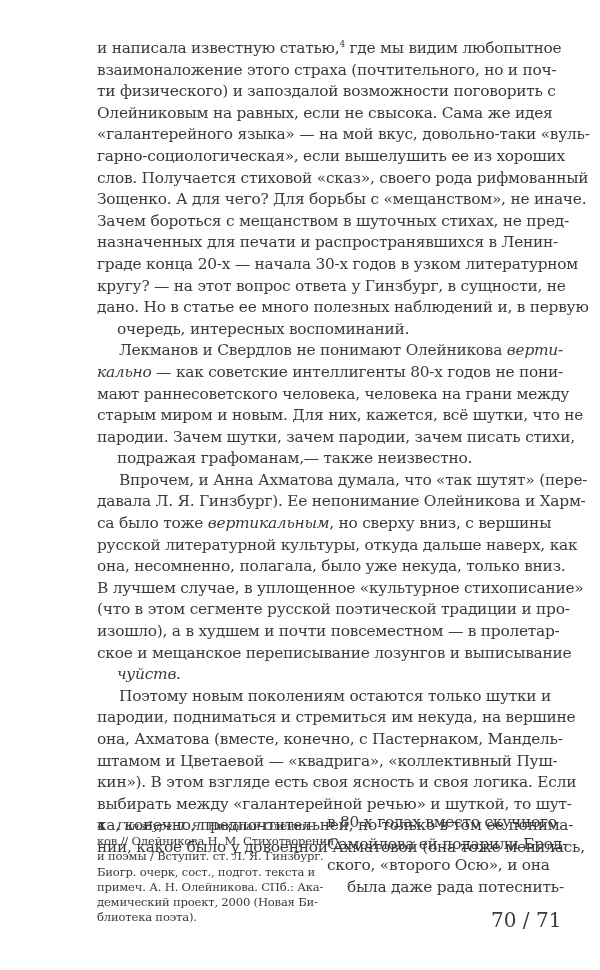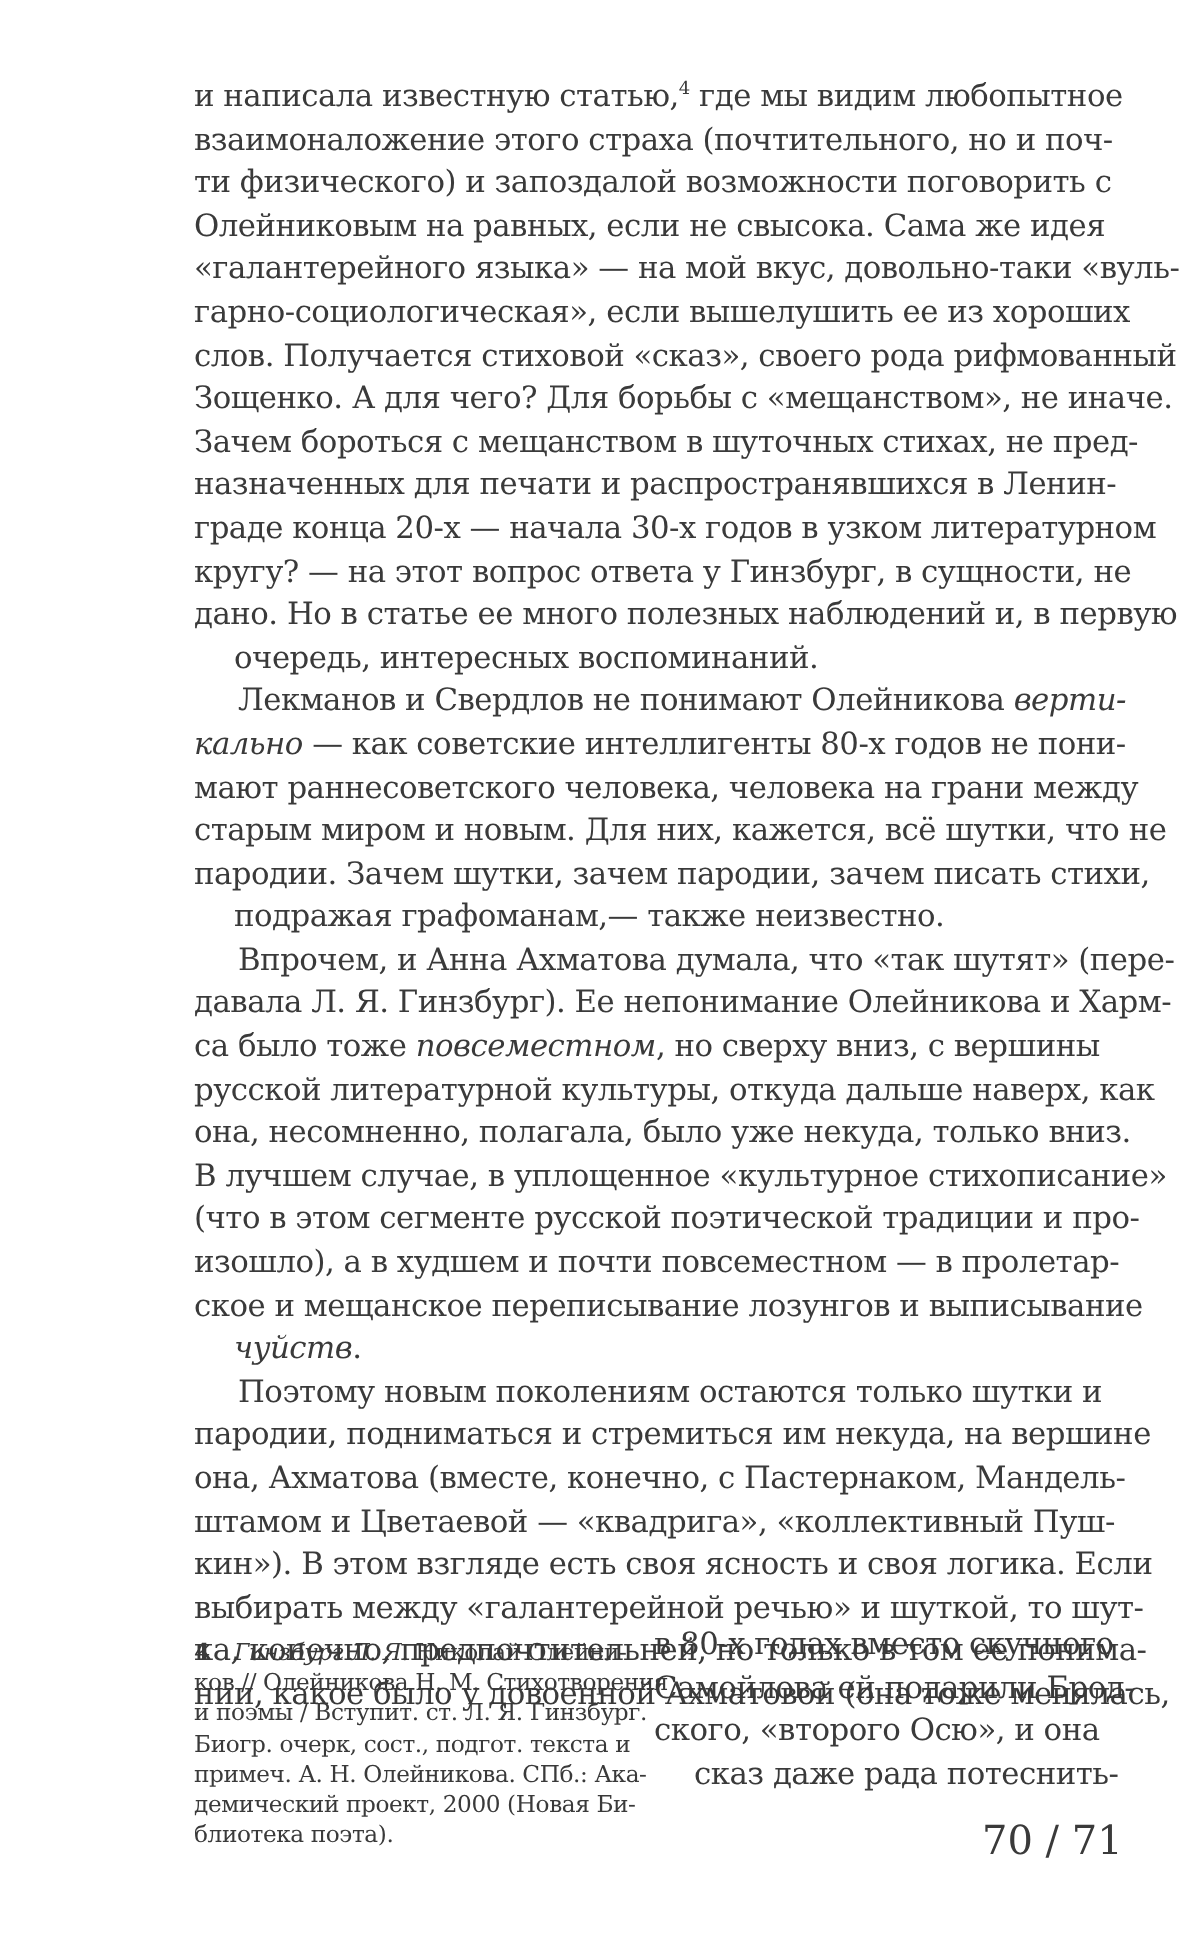--- a/index.html
+++ b/index.html
@@ -61,21 +61,21 @@
 
     <span class="line indent"><span>Лекманов и Свердлов не понимают Олейникова </span><i>верти-</i></span>
     <span class="line"><i>кально</i><span> — как советские интеллигенты 80-х годов не пони-</span></span>
     <span class="line">мают раннесоветского человека, человека на грани между</span>
     <span class="line">старым миром и новым. Для них, кажется, всё шутки, что не</span>
     <span class="line">пародии. Зачем шутки, зачем пародии, зачем писать стихи,</span>
     <span class="line last">подражая графоманам,— также неизвестно.</span>
 
     <span class="line indent">Впрочем, и Анна Ахматова думала, что «так шутят» (пере-</span>
     <span class="line">давала Л. Я. Гинзбург). Ее непонимание Олейникова и Харм-</span>
-    <span class="line"><span>са было тоже </span><i>повсеместном</i><span>, но сверху вниз, с вершины</span></span>
+    <span class="line"><span>са было тоже </span><i>вертикальным</i><span>, но сверху вниз, с вершины</span></span>
     <span class="line">русской литературной культуры, откуда дальше наверх, как</span>
     <span class="line">она, несомненно, полагала, было уже некуда, только вниз.</span>
     <span class="line">В лучшем случае, в уплощенное «культурное стихописание»</span>
     <span class="line">(что в этом сегменте русской поэтической традиции и про-</span>
     <span class="line">изошло), а в худшем и почти повсеместном — в пролетар-</span>
     <span class="line">ское и мещанское переписывание лозунгов и выписывание</span>
     <span class="line last"><i>чуйств</i><span>.</span></span>
 
     <span class="line indent">Поэтому новым поколениям остаются только шутки и</span>
     <span class="line">пародии, подниматься и стремиться им некуда, на вершине</span>
@@ -84,21 +84,21 @@
     <span class="line">кин»). В этом взгляде есть своя ясность и своя логика. Если</span>
     <span class="line">выбирать между «галантерейной речью» и шуткой, то шут-</span>
     <span class="line">ка, конечно, предпочтительней, но только в том ее понима-</span>
     <span class="line">нии, какое было у довоенной Ахматовой (она тоже менялась,</span>
   </div>
 
   <div class="right-col">
     <span class="line">в 80-х годах вместо скучного</span>
     <span class="line">Самойлова ей подарили Брод-</span>
     <span class="line">ского, «второго Осю», и она</span>
-    <span class="line last">сказ даже рада потеснить-</span>
+    <span class="line last">была даже рада потеснить-</span>
   </div>
 
   <div class="footnote">
     <span class="fn-line"><span class="fn-num">4</span><i>Гинзбург Л. Я.</i><span> Николай Олейни-</span></span>
     <span class="fn-line">ков // Олейникова Н. М. Стихотворения</span>
     <span class="fn-line">и поэмы / Вступит. ст. Л. Я. Гинзбург.</span>
     <span class="fn-line">Биогр. очерк, сост., подгот. текста и</span>
     <span class="fn-line">примеч. А. Н. Олейникова. СПб.: Ака-</span>
     <span class="fn-line">демический проект, 2000 (Новая Би-</span>
     <span class="fn-line">блиотека поэта).</span>

